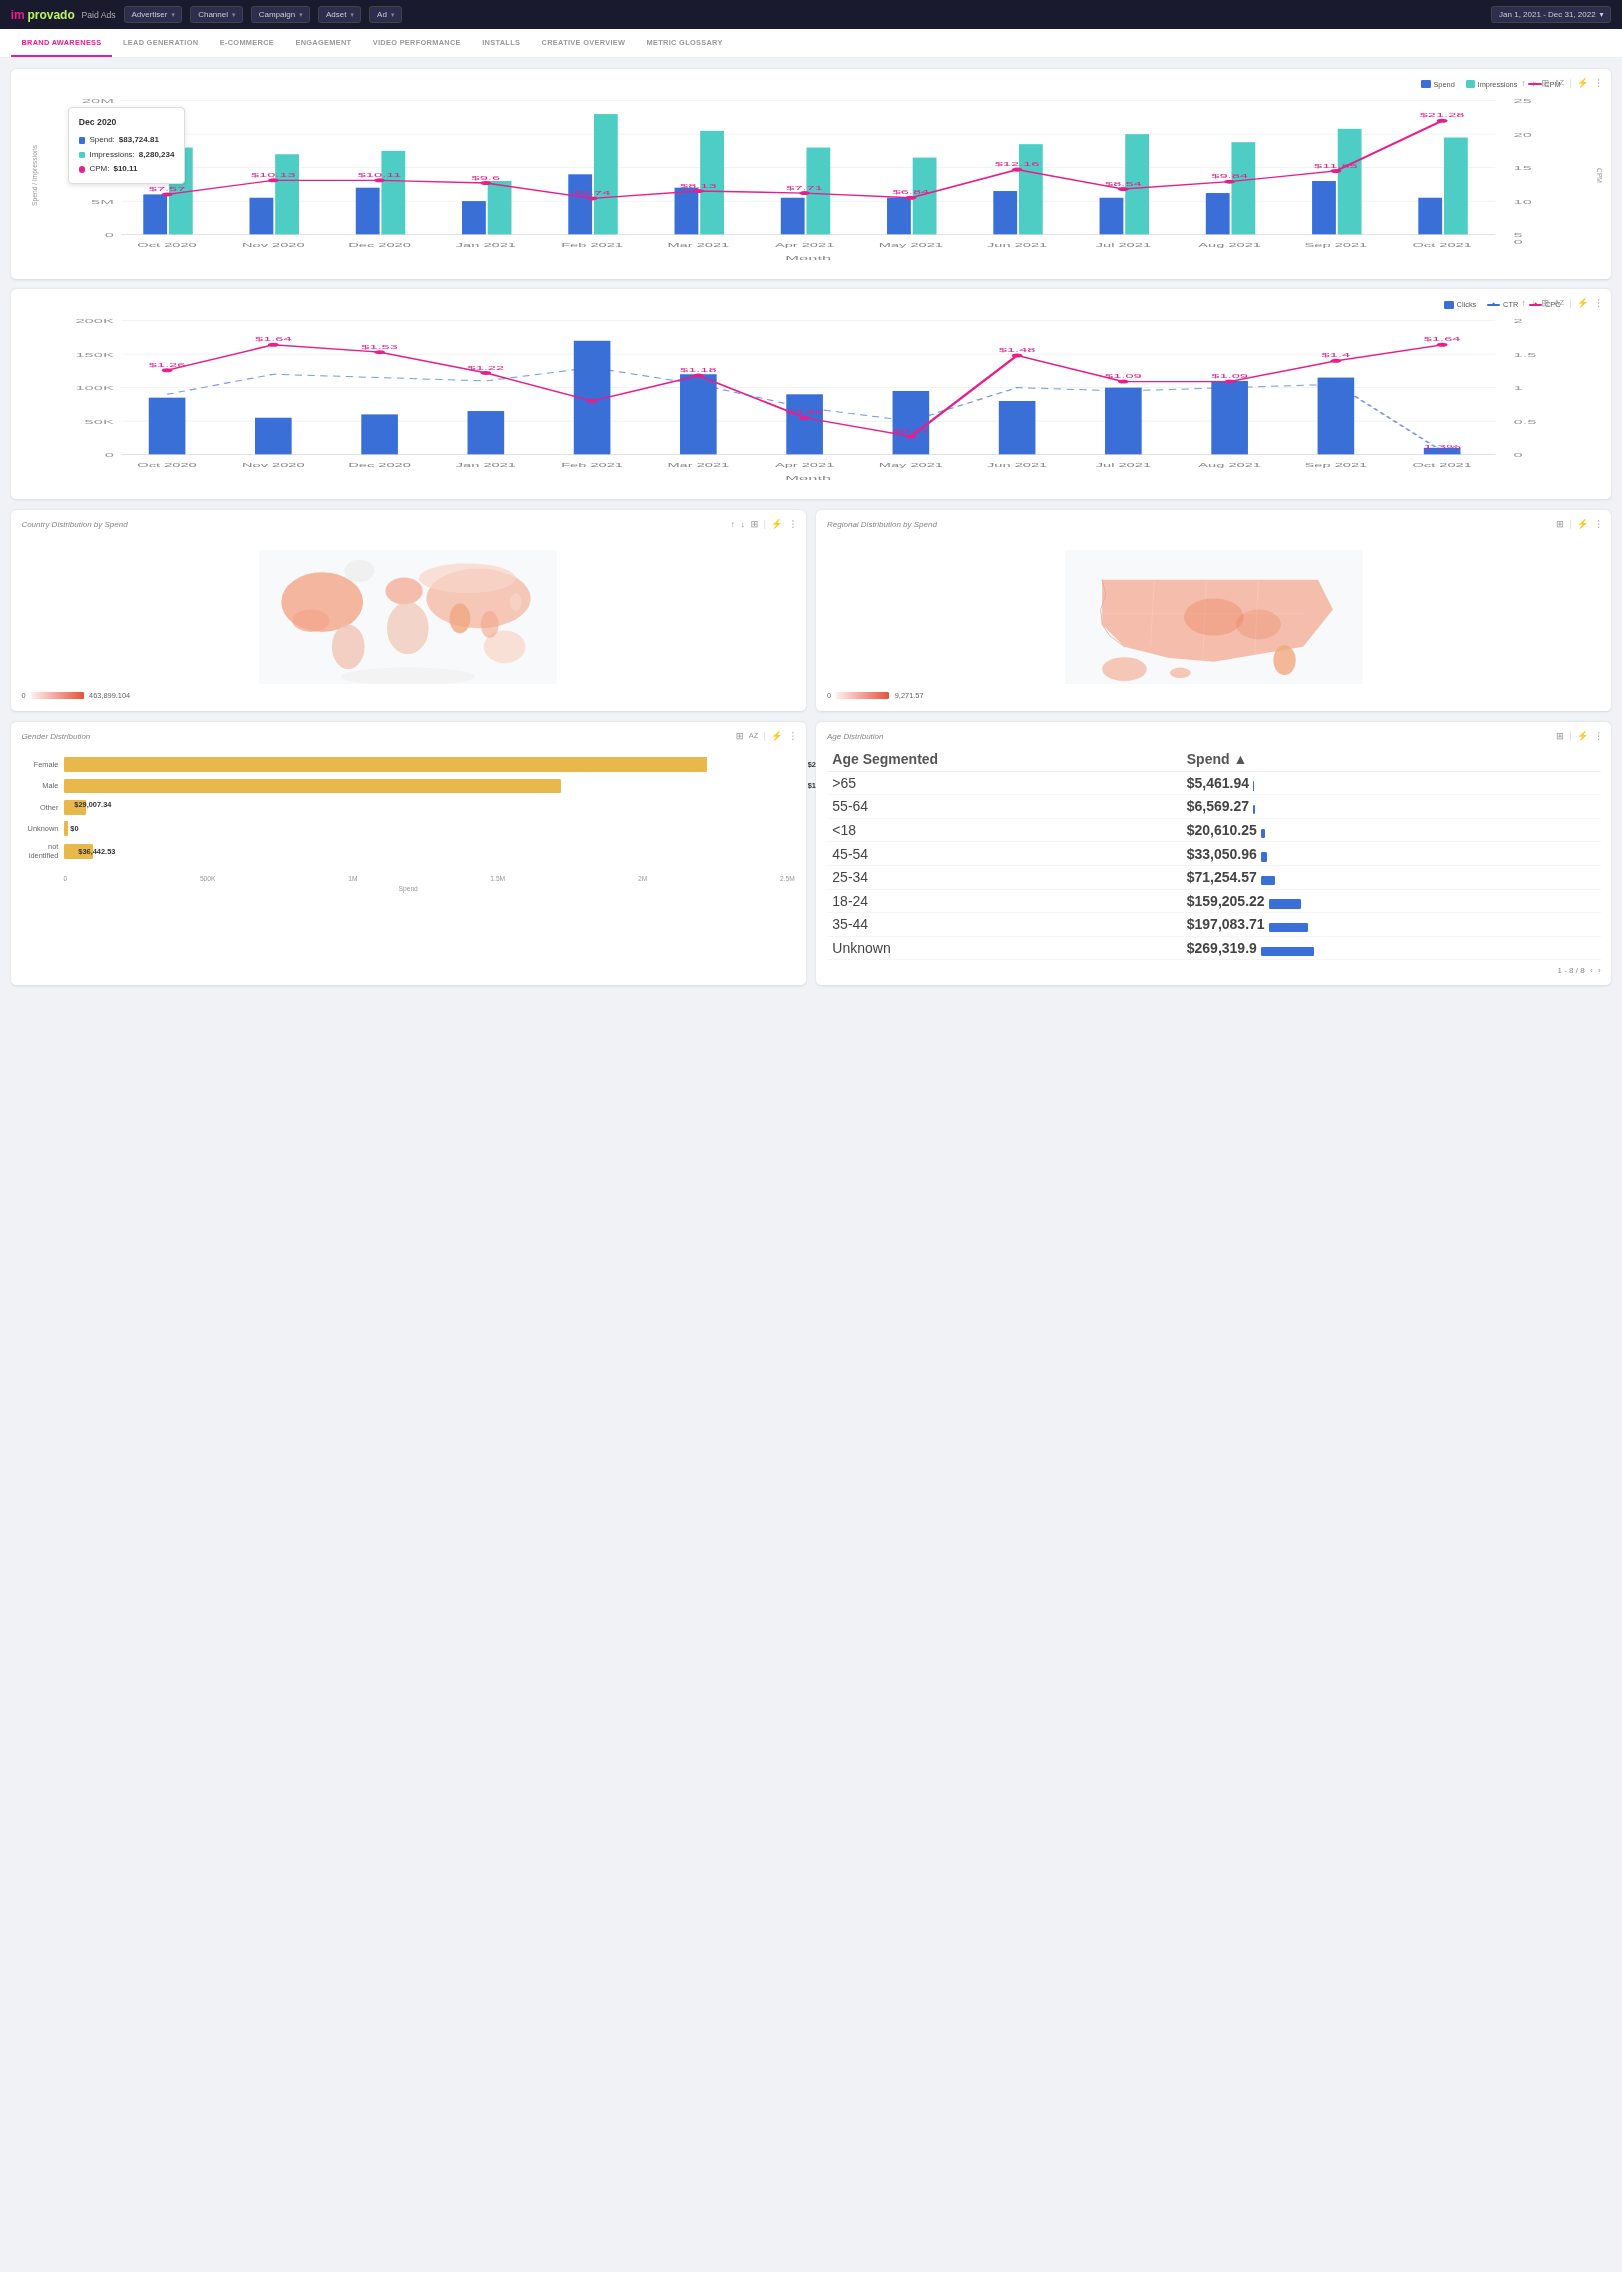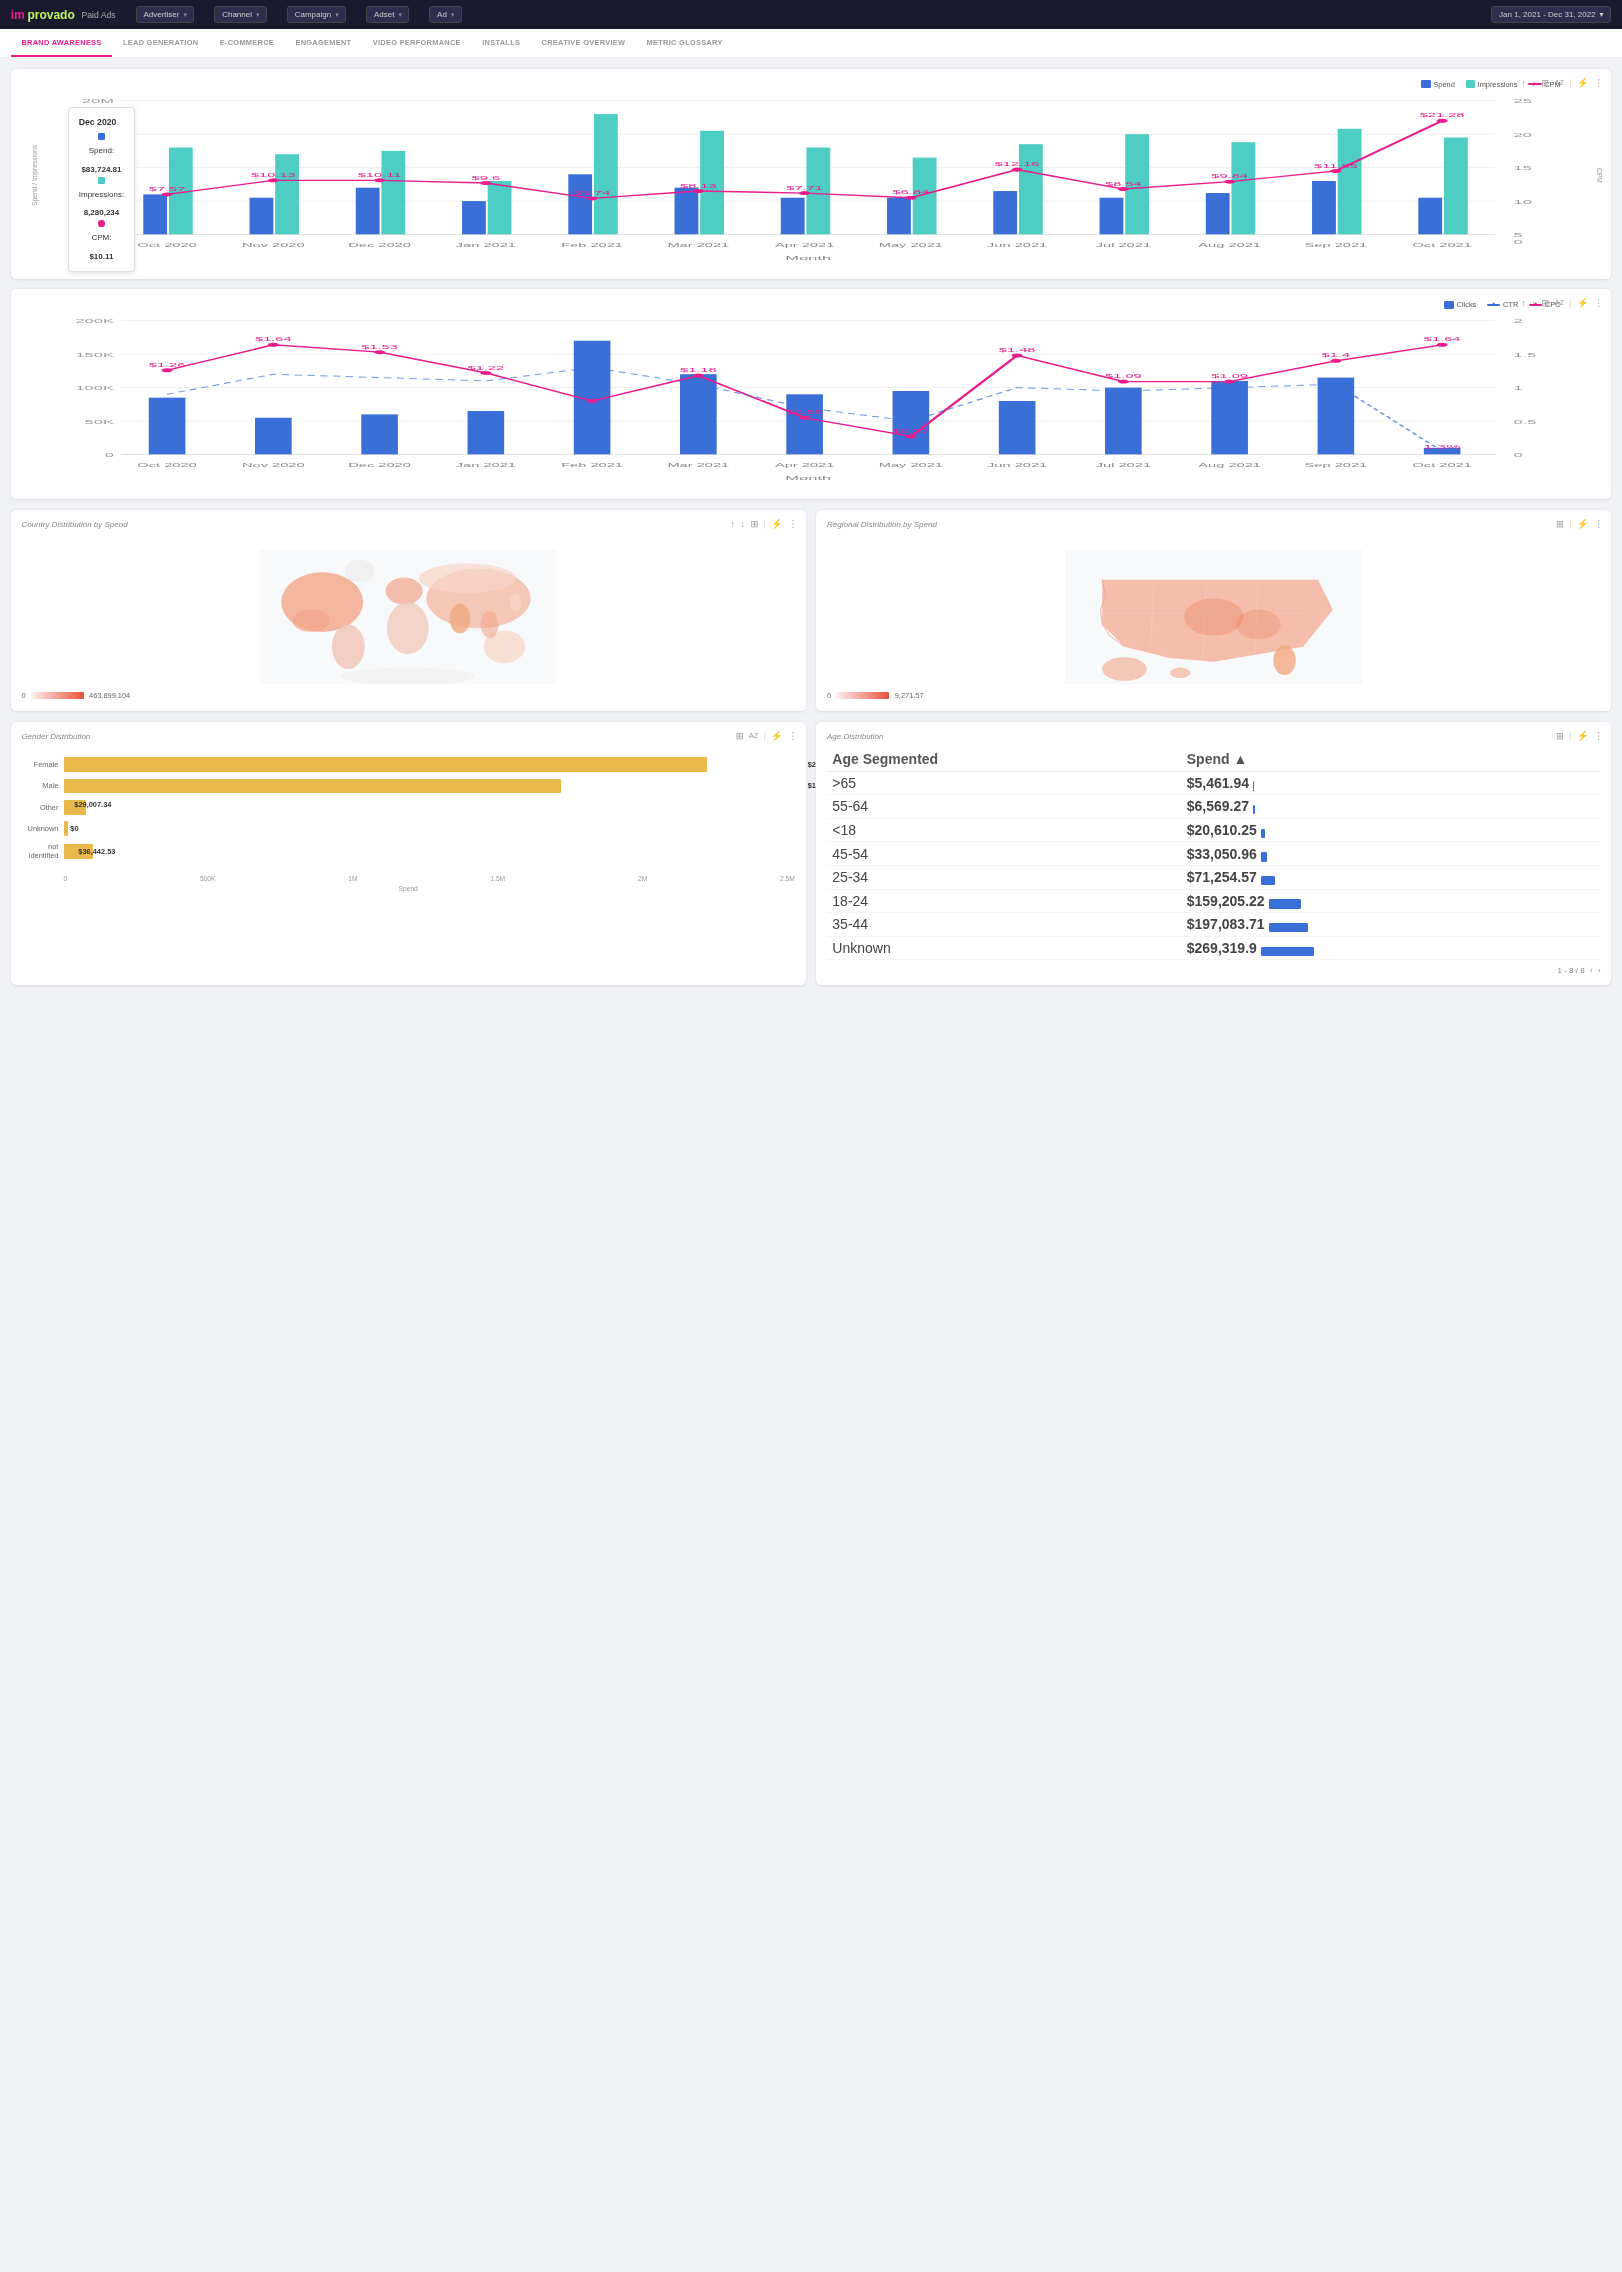--- a/index.html
+++ b/index.html
@@ -10,21 +10,21 @@
       font-size: 8px;
     }
 
     
     .header {
       background: #1a1a2e;
       display: flex;
       align-items: center;
       padding: 0 10.7px;
       height: 29px;
-      gap: 20px;
+      gap: 8px;
     }
     .logo {
       display: flex;
       align-items: center;
       gap: 2.7px;
     }
     .logo-im { color: #e91e8c; font-weight: 800; font-size: 12px; }
     .logo-provado { color: #bef264; font-weight: 800; font-size: 12px; }
     .logo-paid-ads { color: #aaa; font-size: 8.7px; margin-left: 4px; }
     .header-filter {
@@ -158,21 +158,21 @@
       left: 20px;
       background: #fff;
       border: 0.7px solid #ddd;
       border-radius: 4px;
       padding: 6.7px 9.4px;
       font-size: 8px;
       box-shadow: 0 1.3px 5.3px rgba(0,0,0,0.1);
       line-height: 1.8;
     }
     .tooltip-title { font-weight: 700; margin-bottom: 2.7px; color: #333; font-size: 8.7px; }
-    .tooltip-row { display: flex; align-items: center; gap: 4px; flex-direction: column; }
+    .tooltip-row { display: flex; align-items: center; gap: 4px; }
     .tooltip-dot { width: 6.7px; height: 6.7px; border-radius: 1.3px; }
 
     
     .bottom-grid {
       display: grid;
       grid-template-columns: 1fr 1fr;
       gap: 10.7px;
     }
 
     .card-title-italic {

